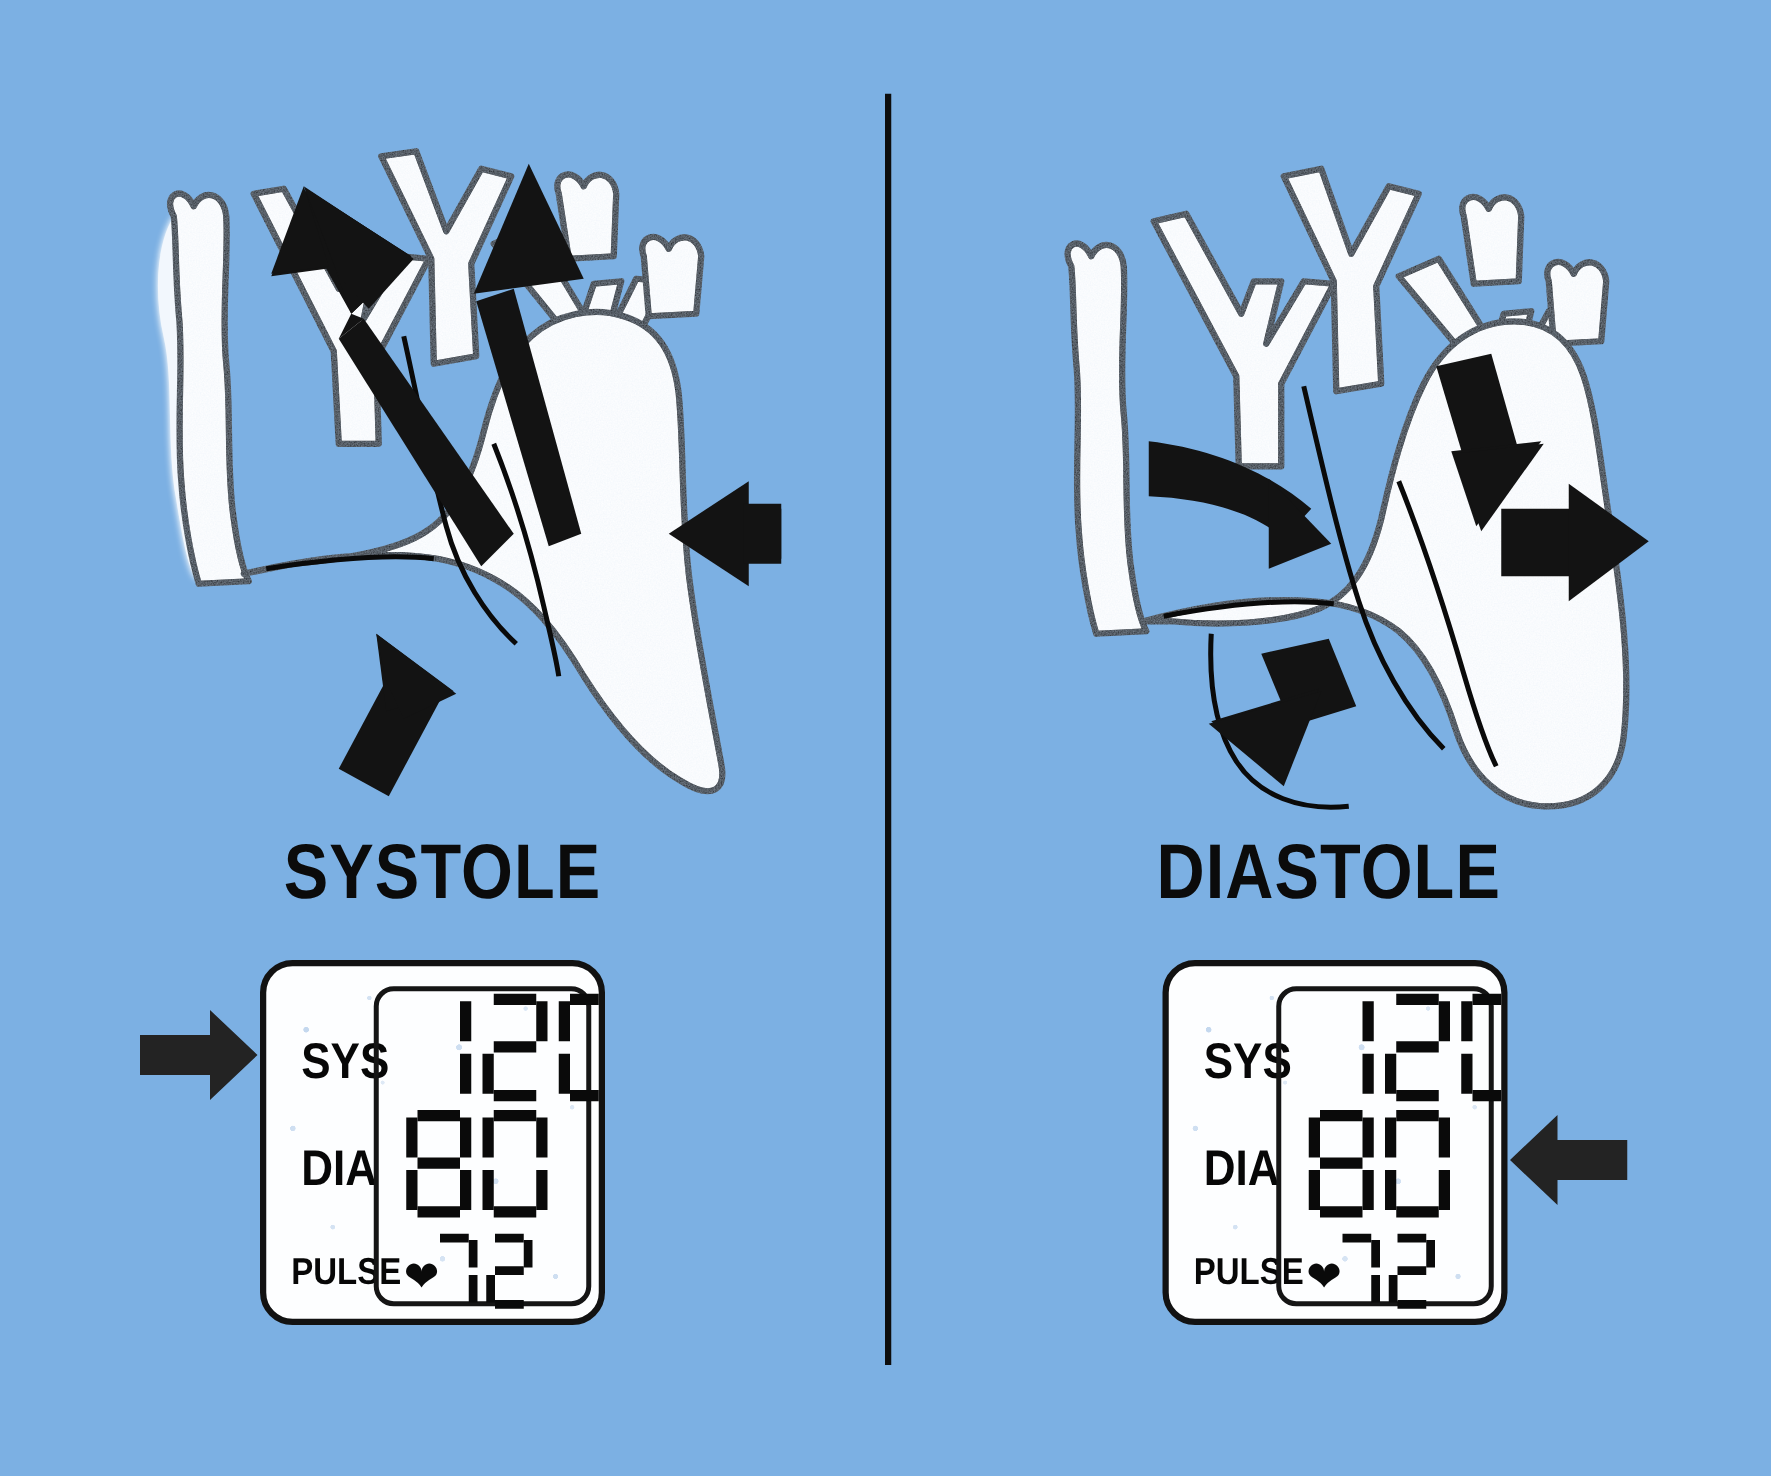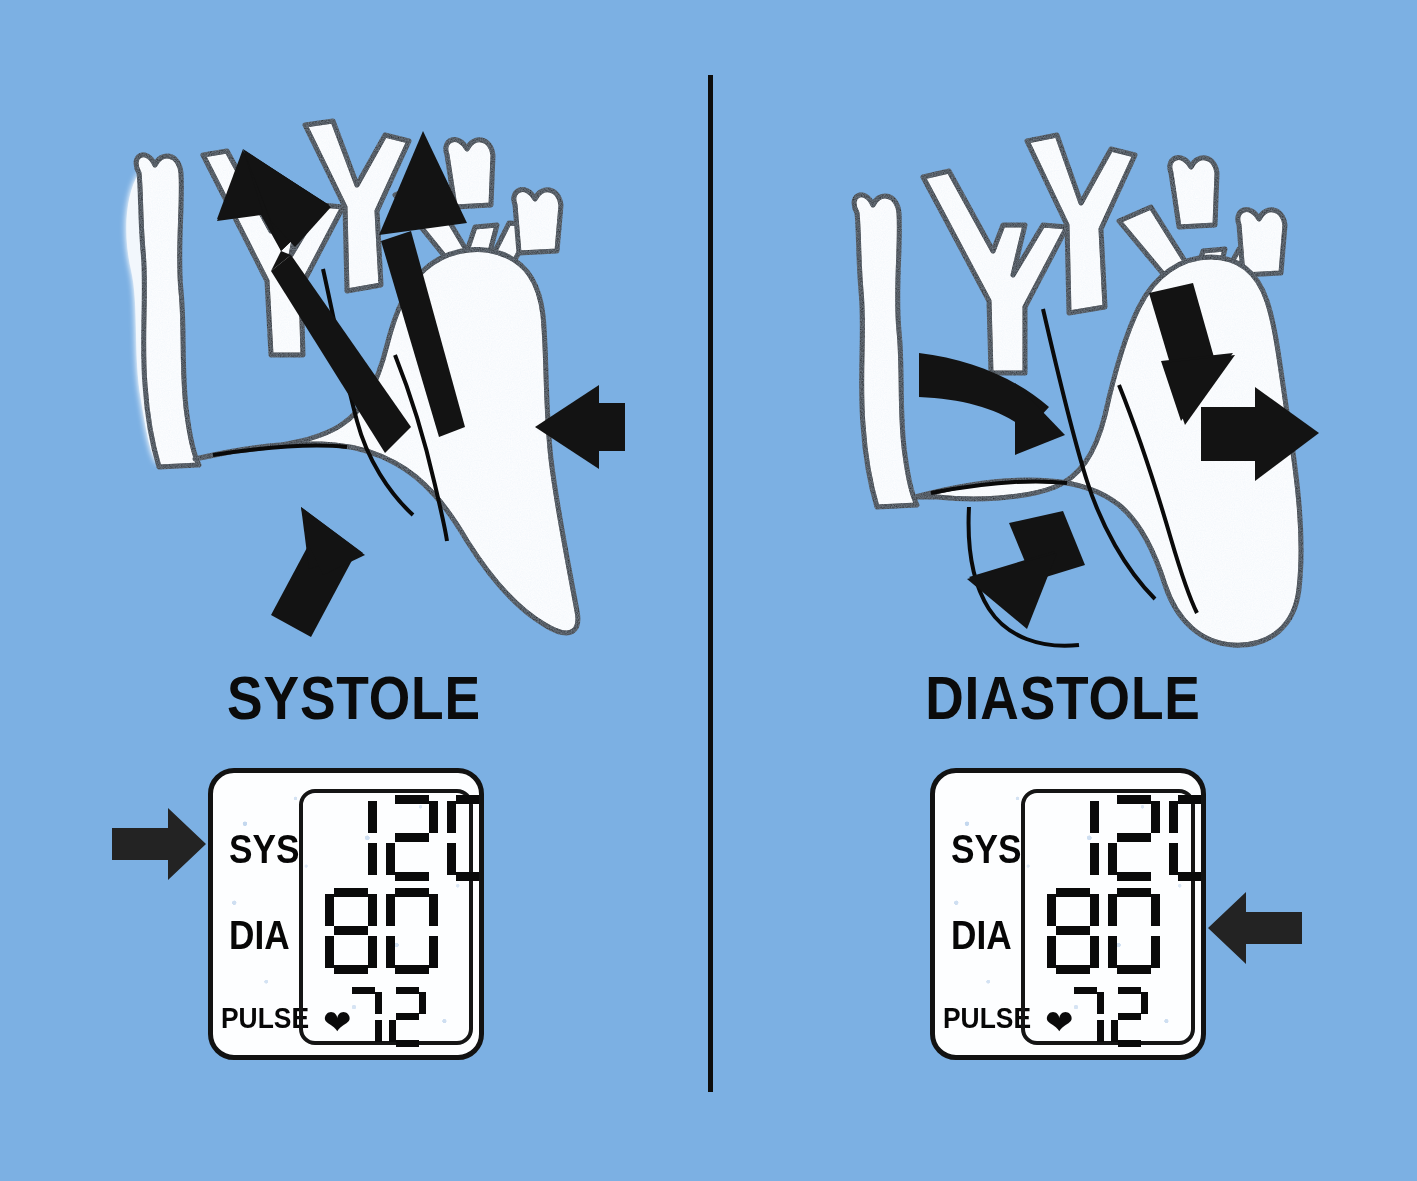--- a/index.html
+++ b/index.html
@@ -69,21 +69,21 @@
   }
   .screen {
     position:absolute;
     left:86px; top:16px;
     width:174px; height:256px;
     border:4px solid #151515;
     border-radius:16px;
     background:transparent;
   }
   .labels {
-    position:absolute; left:0; top:0; width:86px; height:100%;
+    position:absolute; left:12px; top:0; width:86px; height:100%;
   }
   .row-label {
     position:absolute;
     font-weight:bold;
     color:#070707;
     transform:scaleX(0.88);
     transform-origin:left center;
     white-space:nowrap;
   }
   .row-label.sys   { left:16px; top:54px;  font-size:40px; }

